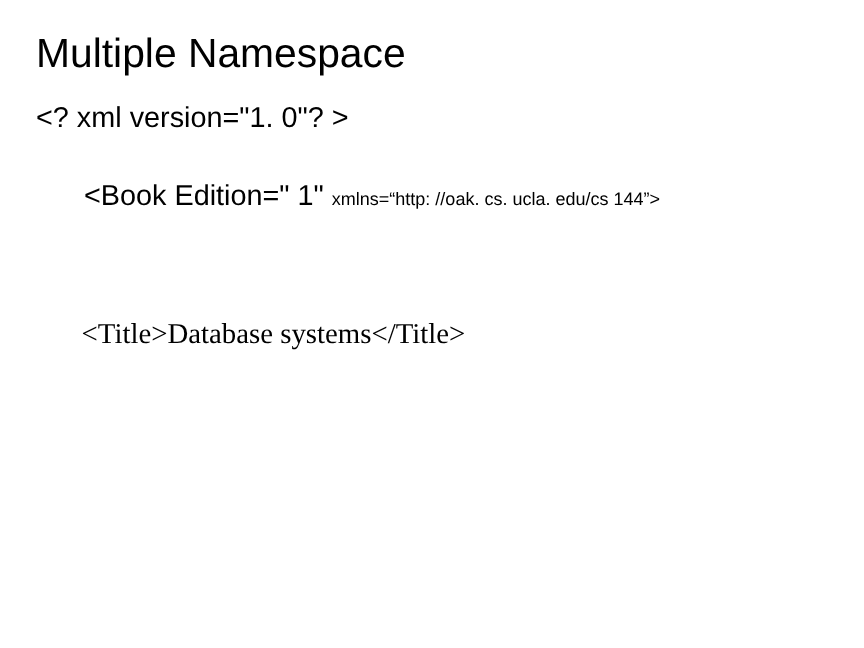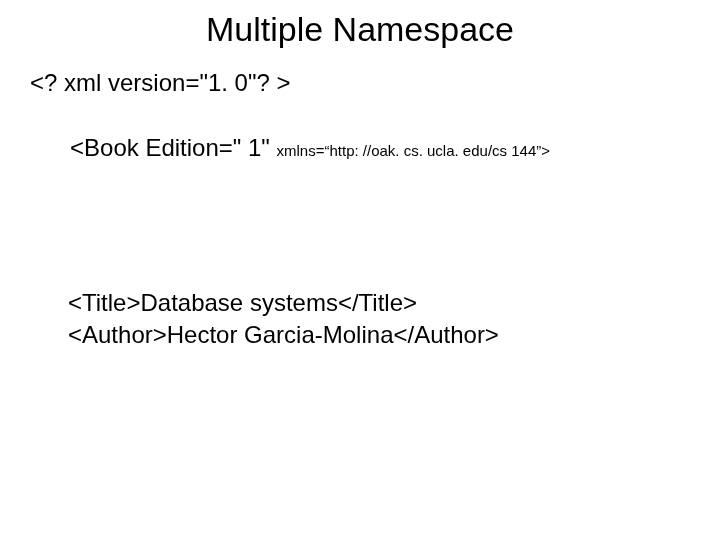--- a/index.html
+++ b/index.html
@@ -13,52 +13,51 @@
   }
   .slide {
     width: 720px;
     height: 540px;
     box-sizing: border-box;
     padding: 10px 30px 0 30px;
     background: #fff;
   }
   .title {
     font-size: 34px;
-    text-align: center;
-    margin: 0 0 18px 0;
+    margin: 16px 0 18px 0;
     font-weight: normal;
     letter-spacing: 0px;
   }
   .code-block {
     font-size: 24px;
     line-height: 1.35;
   }
   .code-line {
     white-space: pre;
   }
   .xmlns {
     font-size: 15px;
   }
   .block2 {
-    margin-top: 90px;
+    margin-top: 50px;
+    font-family: Liberation Serif, serif;
   }
   .indent {
     padding-left: 38px;
   }
 </style>
 </head>
 <body>
 
 <div class="slide">
   <h1 class="title">Multiple Namespace</h1>
 
   <div class="code-block">
     <div class="code-line">&lt;? xml version="1. 0"? &gt;</div>
     <div class="code-line">
       <span>&lt;Book Edition=" 1" </span><span class="xmlns">xmlns=“http: //oak. cs. ucla. edu/cs 144”&gt;</span>
     </div>
 
     <div class="block2">
       <div class="code-line indent">&lt;Title&gt;Database systems&lt;/Title&gt;</div>
-      <div class="code-line indent">&lt;Author&gt;Hector Garcia-Molina&lt;/Author&gt;</div>
     </div>
   </div>
 </div>
 
 </body></html>

